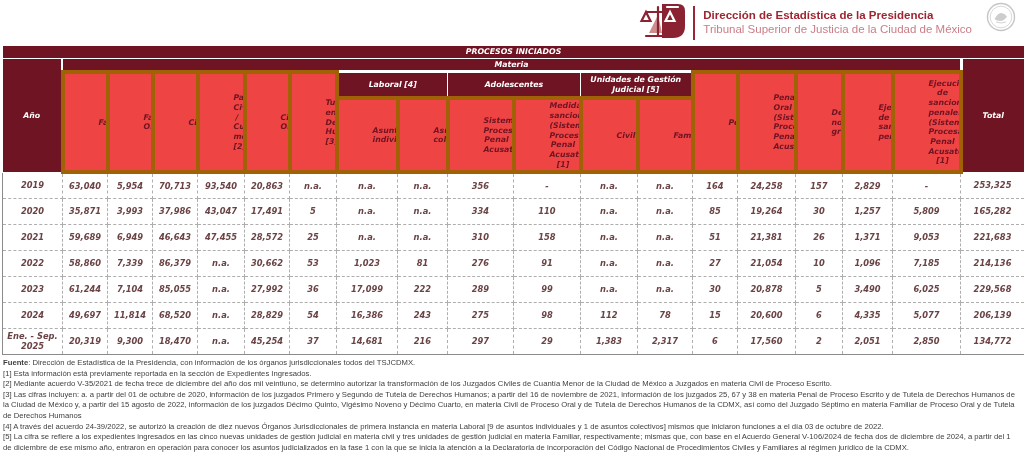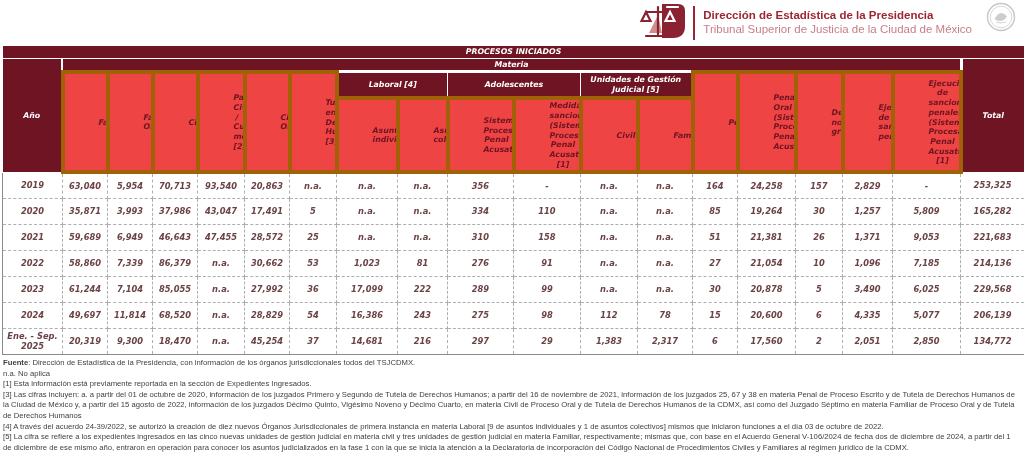--- a/index.html
+++ b/index.html
@@ -321,20 +321,20 @@
           <td>2</td>
           <td>2,051</td>
           <td>2,850</td>
           <td>134,772</td>
         </tr>
       </tbody>
   </table>
 
   <div class="footnotes">
     <p><span class="fn-bold">Fuente</span><span>: Dirección de Estadística de la Presidencia, con información de los órganos jurisdiccionales todos del TSJCDMX.</span></p>
-    <p>n.a. No aplica</p>
     <p>[1] Esta información está previamente reportada en la sección de Expedientes Ingresados.</p>
+    <p>[2] Mediante acuerdo V-35/2021 de fecha trece de diciembre del año dos mil veintiuno, se determino autorizar la transformación de los Juzgados Civiles de Cuantía Menor de la Ciudad de México a Juzgados en materia Civil de Proceso Escrito.</p>
     <p>[3] Las cifras incluyen: a. a partir del 01 de octubre de 2020, información de los juzgados Primero y Segundo de Tutela de Derechos Humanos; a partir del 16 de noviembre de 2021, información de los juzgados 25, 67 y 38 en materia Penal de Proceso Escrito y de Tutela de Derechos Humanos de la Ciudad de México y, a partir del 15 agosto de 2022, información de los juzgados Décimo Quinto, Vigésimo Noveno y Décimo Cuarto, en materia Civil de Proceso Oral y de Tutela de Derechos Humanos de la CDMX, así como del Juzgado Séptimo en materia Familiar de Proceso Oral y de Tutela de Derechos Humanos</p>
     <p>[4] A través del acuerdo 24-39/2022, se autorizó la creación de diez nuevos Órganos Jurisdiccionales de primera instancia en materia Laboral [9 de asuntos individuales y 1 de asuntos colectivos] mismos que iniciaron funciones a el día 03 de octubre de 2022.</p>
     <p>[5] La cifra se refiere a los expedientes ingresados en las cinco nuevas unidades de gestión judicial en materia civil y tres unidades de gestión judicial en materia Familiar, respectivamente; mismas que, con base en el Acuerdo General V-106/2024 de fecha dos de diciembre de 2024, a partir del 1 de diciembre de ese mismo año, entraron en operación para conocer los asuntos judicializados en la fase 1 con la que se inicia la atención a la Declaratoria de incorporación del Código Nacional de Procedimientos Civiles y Familiares al régimen jurídico de la CDMX.</p>
   </div>
 
 </div>
 
 </body></html>

